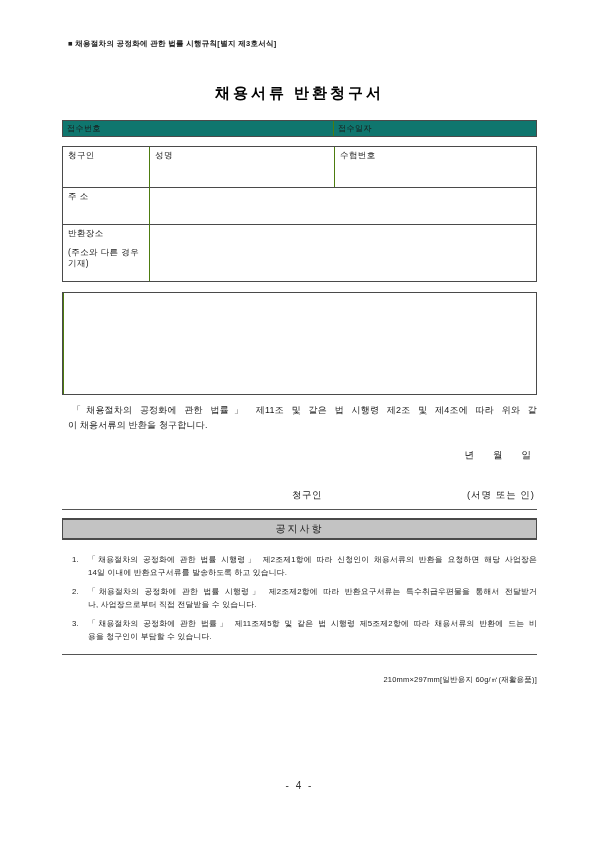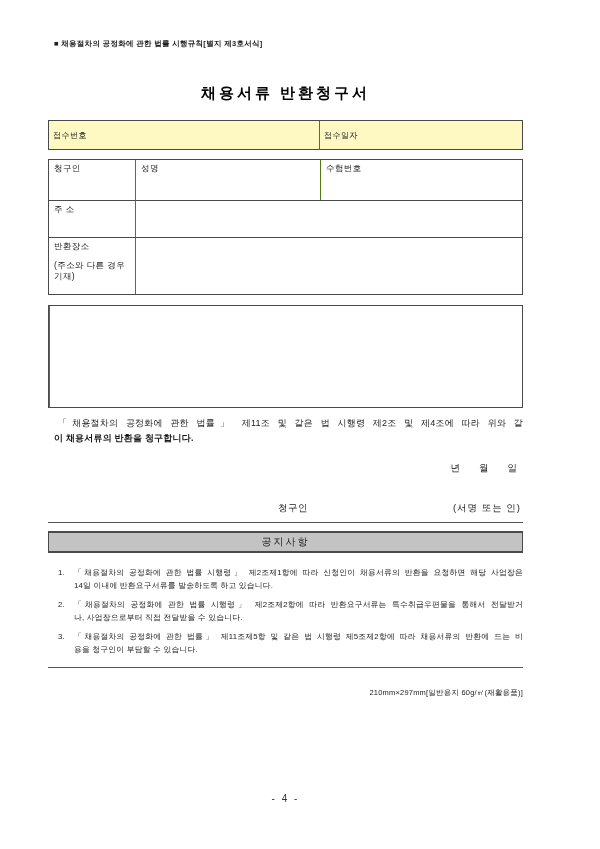--- a/index.html
+++ b/index.html
@@ -1,40 +1,40 @@
 <!DOCTYPE html>
 <html><head>
 <meta charset="utf-8">
 <style>
   html,body{margin:0;padding:0;background:#888;}
   .page{
     position:relative;width:600px;height:849px;background:#ffffff;
     font-family:"Liberation Sans","DejaVu Sans",sans-serif;color:#1c1c1c;
     overflow:hidden;margin:0 auto;
   }
-  .content{position:absolute;left:48px;top:0;width:475px;}
+  .content{position:absolute;left:62px;top:0;width:475px;}
 
   .form-ref{margin-top:39px;padding-left:6px;font-size:7.5px;font-weight:600;letter-spacing:0.3px;color:#222;}
   .doc-title{margin-top:35px;text-align:center;font-size:15px;font-weight:bold;letter-spacing:3px;color:#000;}
 
   .tbl{box-sizing:border-box;border:1px solid #4a4a4a;}
-  .tbl-a{margin-top:17px;display:grid;grid-template-columns:270px 1fr;height:30px;background:#fef9c3;}
+  .tbl-a{margin-top:17px;display:grid;grid-template-columns:270px 1fr;height:17px;background:#0f766e;}
   .tbl-a .cell{display:flex;align-items:center;padding:1px 4px;font-size:8px;letter-spacing:0.5px;color:#1a1a1a;}
   .bl{border-left:1px solid #4d7c0f;}
   .bt{border-top:1px solid #4a4a4a;}
 
   .tbl-b{margin-top:9px;display:grid;grid-template-columns:86px 185px 1fr;grid-template-rows:40px 37px 57px;}
   .tbl-c{margin-top:10px;display:grid;grid-template-columns:86px 1fr;height:103px;}
   .tbl-b .cell,.tbl-c .cell{padding:3px 5px;font-size:8.5px;letter-spacing:0.4px;line-height:1.3;color:#1a1a1a;box-sizing:border-box;}
   .span2{grid-column:2 / 4;}
   .note{display:block;margin-top:8px;}
 
   .decl{margin-top:8px;font-size:9px;line-height:14.5px;letter-spacing:0.2px;color:#181818;}
   .decl .l1{text-align:justify;text-align-last:justify;padding-left:10px;}
-  .decl .l2{padding-left:6px;font-weight:bold;}
+  .decl .l2{padding-left:6px;}
 
   .date-line{margin-top:17px;display:flex;justify-content:flex-end;gap:19px;font-size:9.5px;padding-right:6px;color:#222;}
   .sign-line{margin-top:27px;display:flex;font-size:9.5px;color:#222;letter-spacing:0.5px;}
   .sign-line .claimant{margin-left:230px;}
   .sign-line .sig{margin-left:auto;padding-right:2px;letter-spacing:1px;}
 
   .recipient{margin-top:11px;padding-left:8px;font-size:12.5px;letter-spacing:1px;color:#3a3a3a;}
   .rule{margin-top:7px;border:none;border-top:1px solid #555;height:0;width:100%;}
   .rule2{margin-top:11px;border:none;border-top:1px solid #555;height:0;width:100%;}
 

